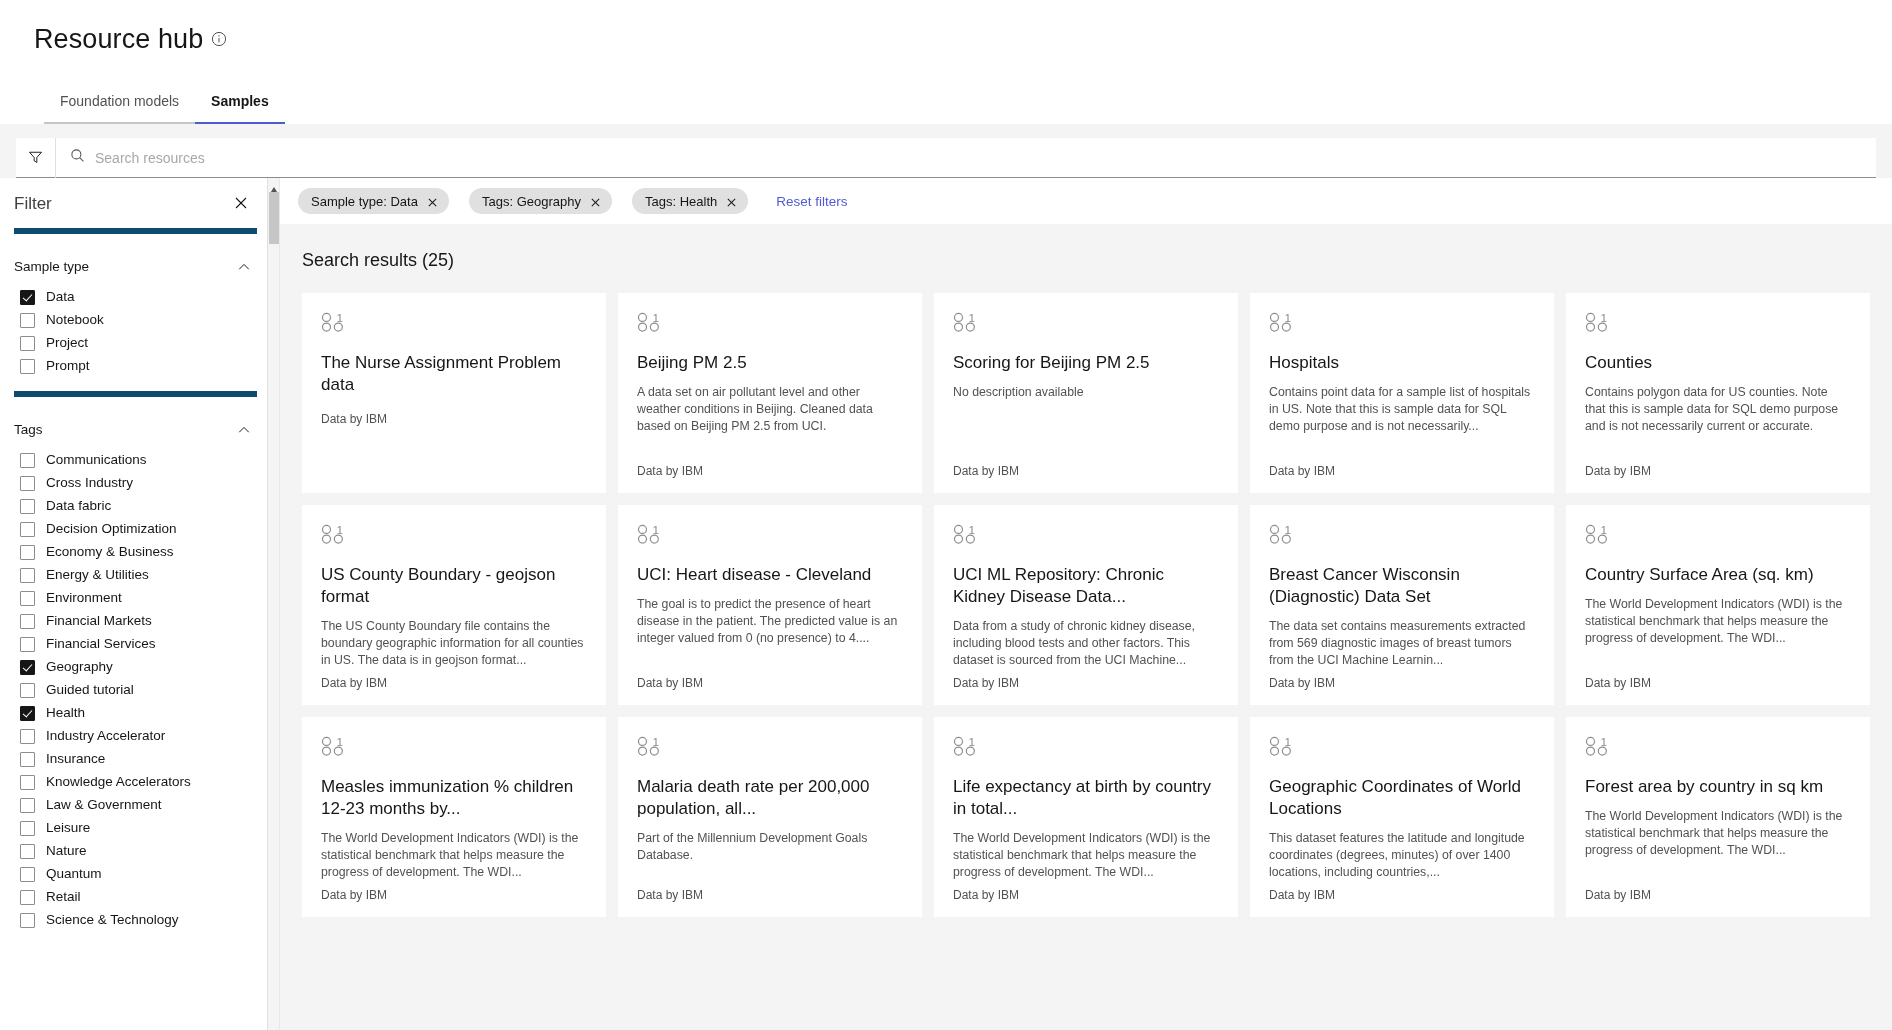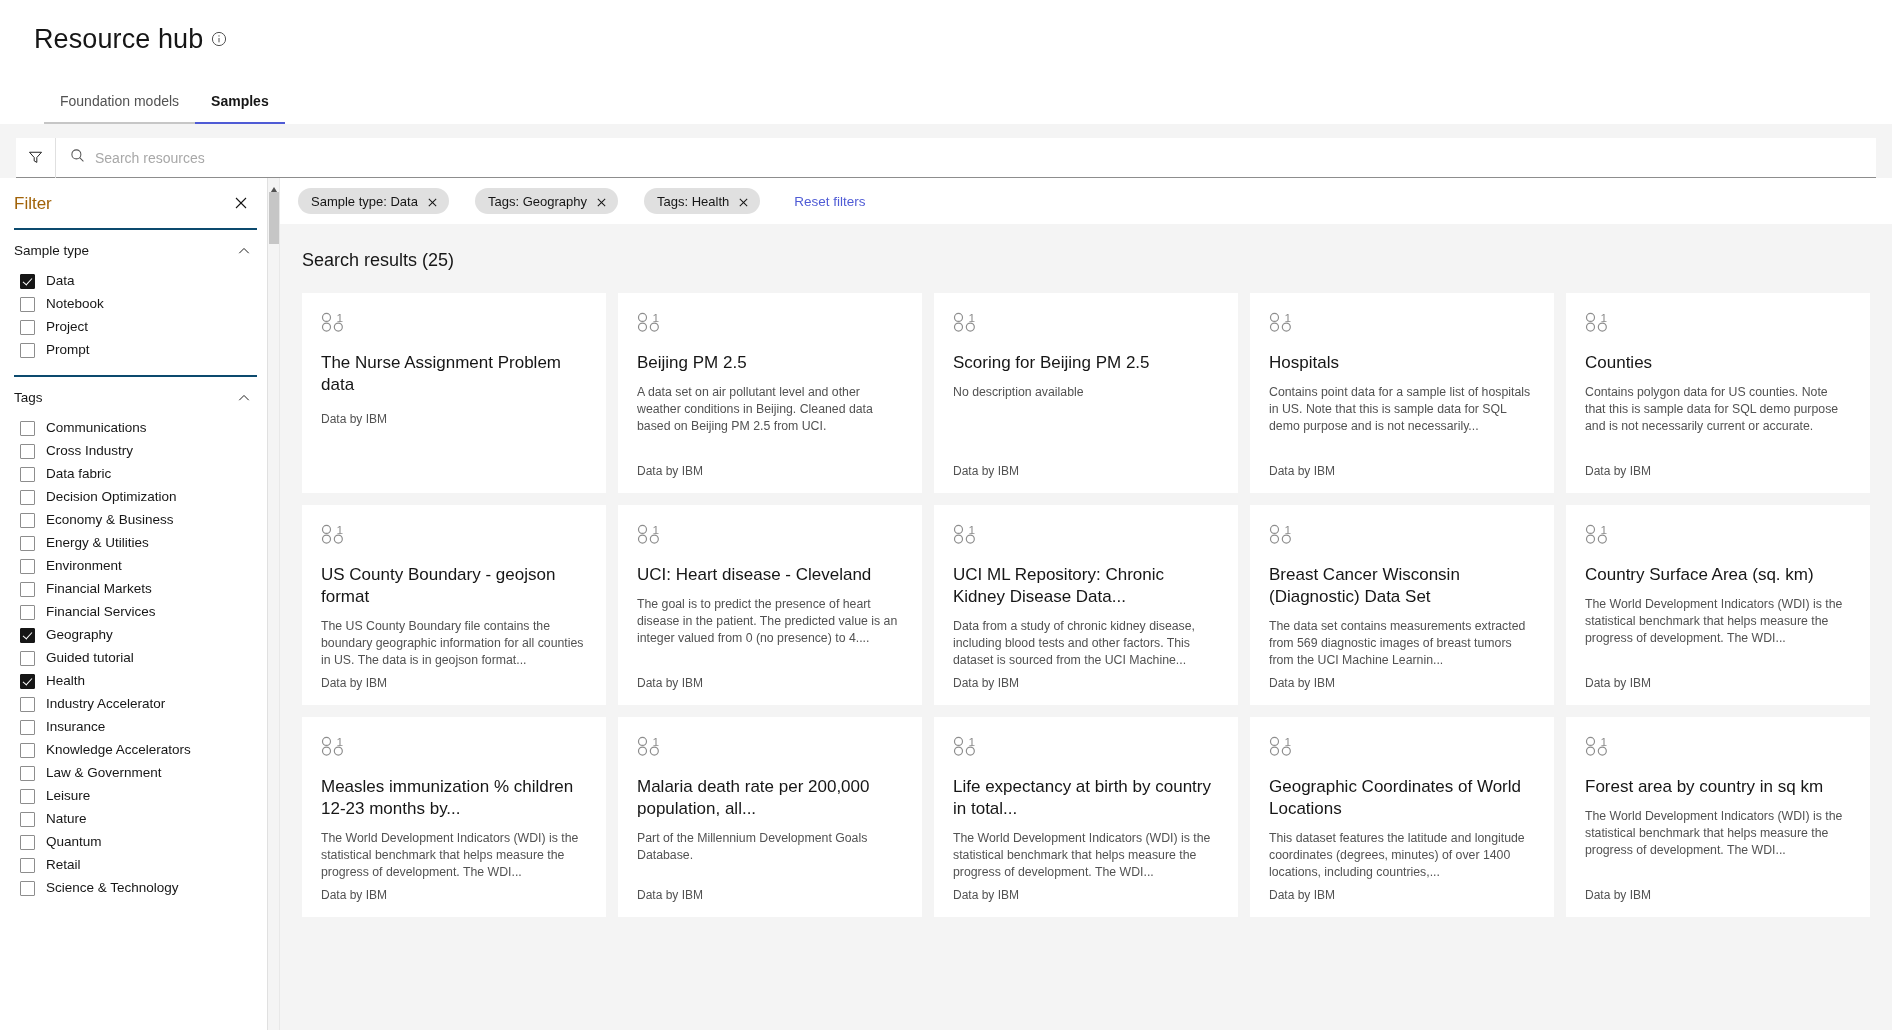--- a/index.html
+++ b/index.html
@@ -60,25 +60,25 @@
   
   .filter-panel {
     width: 268px; background:#fff; position:relative;
     border-right: 1px solid #e0e0e0; flex: 0 0 268px;
     overflow: hidden;
   }
   .filter-header {
     display:flex; align-items:center; justify-content:space-between;
     padding: 16px 16px 14px 14px;
   }
-  .filter-title { font-size:17px; color:#a16207; font-weight:400; }
+  .filter-title { font-size:17px; color:#404040; font-weight:400; }
   .close-btn { width:18px; height:18px; cursor:pointer; color:#161616; }
 
   .filter-scroll { height: calc(100% - 56px); overflow:hidden; padding-left:14px; padding-right:10px;}
-  .filter-group { border-top: 2px solid #0c4a6e; padding-top: 0; }
+  .filter-group { border-top: 6px solid #0c4a6e; padding-top: 12px; }
   .group-head {
     display:flex; align-items:center; justify-content:space-between;
     padding: 13px 6px 11px 0; cursor:pointer;
   }
   .group-title { font-size: 13.5px; color:#161616; }
   .chevron { width: 14px; height: 14px; color:#161616; }
 
   .checklist { padding-bottom: 14px; }
   .check-row {
     display:flex; align-items:flex-start; gap:11px;
@@ -104,21 +104,21 @@
   }
   .vscroll .arrow-up {
     position:absolute; top:2px; left:2px; width:8px; height:8px; color:#525252;
   }
   .vscroll .thumb {
     position:absolute; top:14px; left:1px; width:10px; height:52px; background:#c6c6c6;
   }
   .results-main { flex:1; overflow:hidden; }
 
   .chips-bar {
-    background:#fff; display:flex; align-items:center; gap:26px;
+    background:#fff; display:flex; align-items:center; gap:20px;
     padding: 9px 18px; height: 46px;
   }
   .chip {
     display:flex; align-items:center; gap:9px;
     background:#e0e0e0; border-radius:14px;
     padding: 4px 11px 4px 13px; font-size:13px; color:#161616;
     cursor:pointer; height:26px;
   }
   .chip .x { width:11px; height:11px; color:#161616; flex:0 0 11px; }
   .reset-link {

